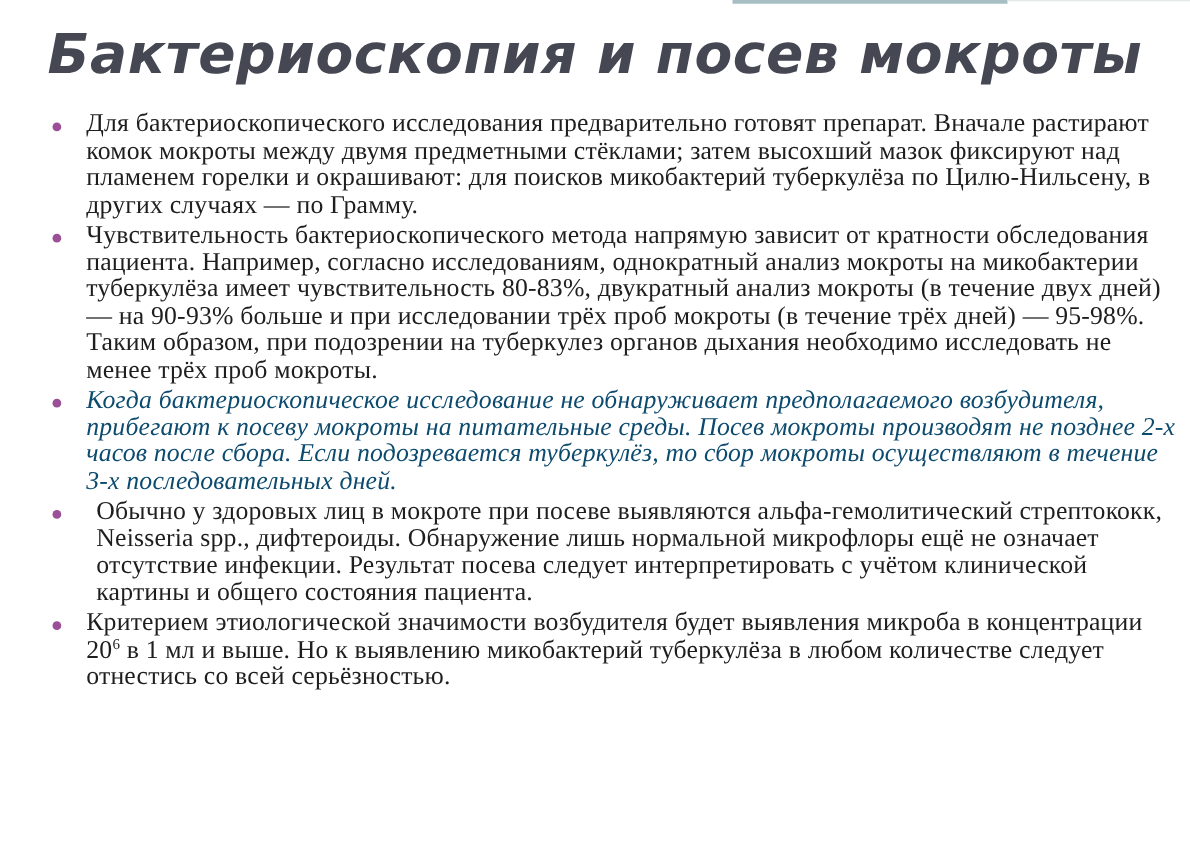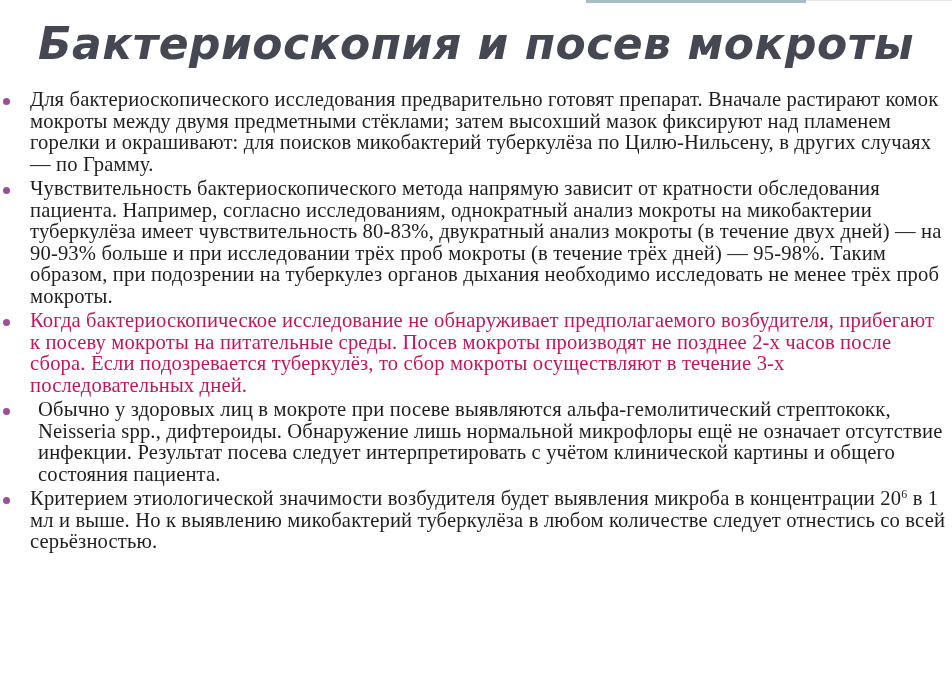--- a/index.html
+++ b/index.html
@@ -57,20 +57,21 @@
     .bullet-item {
       position: relative;
       padding-left: 30px;
       padding-right: 6px;
       margin-bottom: 3px;
       font-family: "Liberation Serif", "DejaVu Serif", serif;
       font-size: 20.6px;
       line-height: 21.5px;
       color: #1e1e1e;
       letter-spacing: 0.15px;
+      margin-left: 39px;
     }
     .bullet-dot {
       position: absolute;
       left: 3px;
       top: 9px;
       width: 7px;
       height: 7px;
       border-radius: 50%;
     }
     sup {
@@ -89,21 +90,21 @@
 
 <ul class="bullets">
   <li class="bullet-item" style="color: rgb(30, 30, 30);">
     <span class="bullet-dot" style="background: rgb(155, 79, 150);"></span>
     <span>Для бактериоскопического исследования предварительно готовят препарат. Вначале растирают комок мокроты между двумя предметными стёклами; затем высохший мазок фиксируют над пламенем горелки и окрашивают: для поисков микобактерий туберкулёза по Цилю-Нильсену, в других случаях — по Грамму.</span>
   </li>
   <li class="bullet-item" style="color: rgb(30, 30, 30);">
     <span class="bullet-dot" style="background: rgb(155, 79, 150);"></span>
     <span>Чувствительность бактериоскопического метода напрямую зависит от кратности обследования пациента. Например, согласно исследованиям, однократный анализ мокроты на микобактерии туберкулёза имеет чувствительность 80-83%, двукратный анализ мокроты (в течение двух дней) — на 90-93% больше и при исследовании трёх проб мокроты (в течение трёх дней) — 95-98%. Таким образом, при подозрении на туберкулез органов дыхания необходимо исследовать не менее трёх проб мокроты.</span>
   </li>
-  <li class="bullet-item" style="color: #be185d;">
+  <li class="bullet-item" style="color: #0c4a6e; font-style: italic;">
     <span class="bullet-dot" style="background: rgb(155, 79, 150);"></span>
     <span>Когда бактериоскопическое исследование не обнаруживает предполагаемого возбудителя, прибегают к посеву мокроты на питательные среды. Посев мокроты производят не позднее 2-х часов после сбора. Если подозревается туберкулёз, то сбор мокроты осуществляют в течение 3-х последовательных дней.</span>
   </li>
   <li class="bullet-item" style="color: rgb(30, 30, 30); padding-left: 38px;">
     <span class="bullet-dot" style="background: rgb(155, 79, 150);"></span>
     <span>Обычно у здоровых лиц в мокроте при посеве выявляются альфа-гемолитический стрептококк, Neisseria spp., дифтероиды. Обнаружение лишь нормальной микрофлоры ещё не означает отсутствие инфекции. Результат посева следует интерпретировать с учётом клинической картины и общего состояния пациента.</span>
   </li>
   <li class="bullet-item" style="color: rgb(30, 30, 30);">
     <span class="bullet-dot" style="background: rgb(155, 79, 150);"></span>
     <span>Критерием этиологической значимости возбудителя будет выявления микроба в концентрации 20</span><sup>6</sup><span> в 1 мл и выше. Но к выявлению микобактерий туберкулёза в любом количестве следует отнестись со всей серьёзностью.</span>

